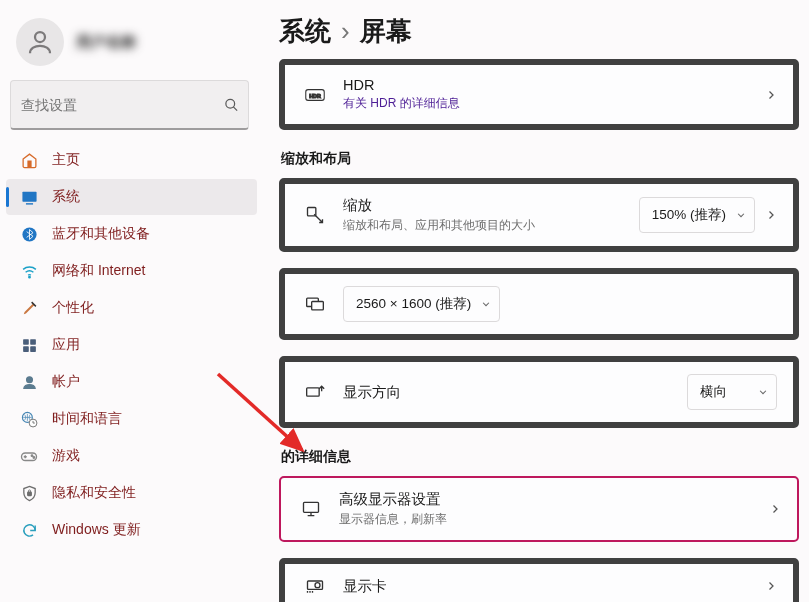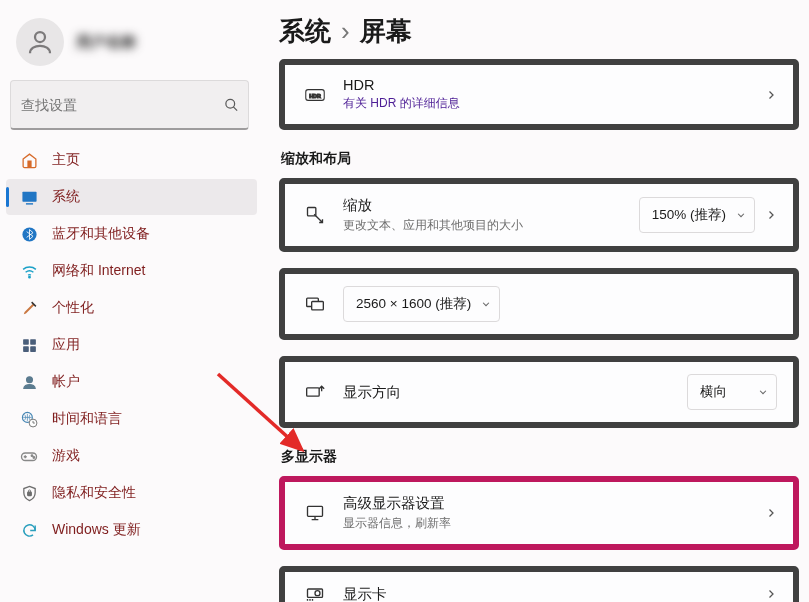--- a/index.html
+++ b/index.html
@@ -114,21 +114,21 @@
     .card-list { display: flex; flex-direction: column; gap: 16px; }
     .card {
       background: #fdfdfe;
       border: 6px solid #404040;
       border-radius: 5px;
       display: flex;
       align-items: center;
       padding: 12px 16px 12px 20px;
       gap: 18px;
     }
-    .card.highlight { border: 6px solid #be185d; justify-content: center; }
+    .card.highlight { border: 2px solid #be185d; justify-content: center; }
     .card .ico {
       width: 20px;
       height: 20px;
       display: flex;
       align-items: center;
       justify-content: center;
       color: #333;
       flex-shrink: 0;
     }
     .card .text { flex: 1; }
@@ -342,21 +342,21 @@
   <div class="card-list">
     <div class="card">
       <span class="ico">
         <svg width="20" height="20" viewBox="0 0 24 24" fill="none" stroke="#333" stroke-width="1.6">
             <rect x="3" y="3" width="10" height="10" rx="1"></rect>
             <path d="M11 11l10 10M17 21h4v-4"></path>
           </svg>
       </span>
       <div class="text">
         <div class="title">缩放</div>
-        <div class="sub">更改文本、应用和其他项目的大小</div>
+        <div class="sub">缩放和布局、应用和其他项目的大小</div>
       </div>
       <div class="control">
         <div class="select">
           <span>150% (推荐)</span>
           <span class="chev">
               <svg width="10" height="10" viewBox="0 0 24 24" fill="none" stroke="currentColor" stroke-width="2.5">
                 <path d="M5 9l7 7 7-7"></path>
               </svg>
             </span>
         </div>
@@ -404,21 +404,21 @@
               <svg width="10" height="10" viewBox="0 0 24 24" fill="none" stroke="currentColor" stroke-width="2.5">
                 <path d="M5 9l7 7 7-7"></path>
               </svg>
             </span>
         </div>
       </div>
     </div>
 
   </div>
 
-  <div class="section-title">多显示器</div>
+  <div class="section-title">的详细信息</div>
 
   <div class="card-list">
     <div class="card highlight">
       <span class="ico">
         <svg width="20" height="20" viewBox="0 0 24 24" fill="none" stroke="#333" stroke-width="1.6">
             <rect x="3" y="4" width="18" height="12" rx="1"></rect>
             <path d="M8 20h8M12 16v4"></path>
           </svg>
       </span>
       <div class="text">

